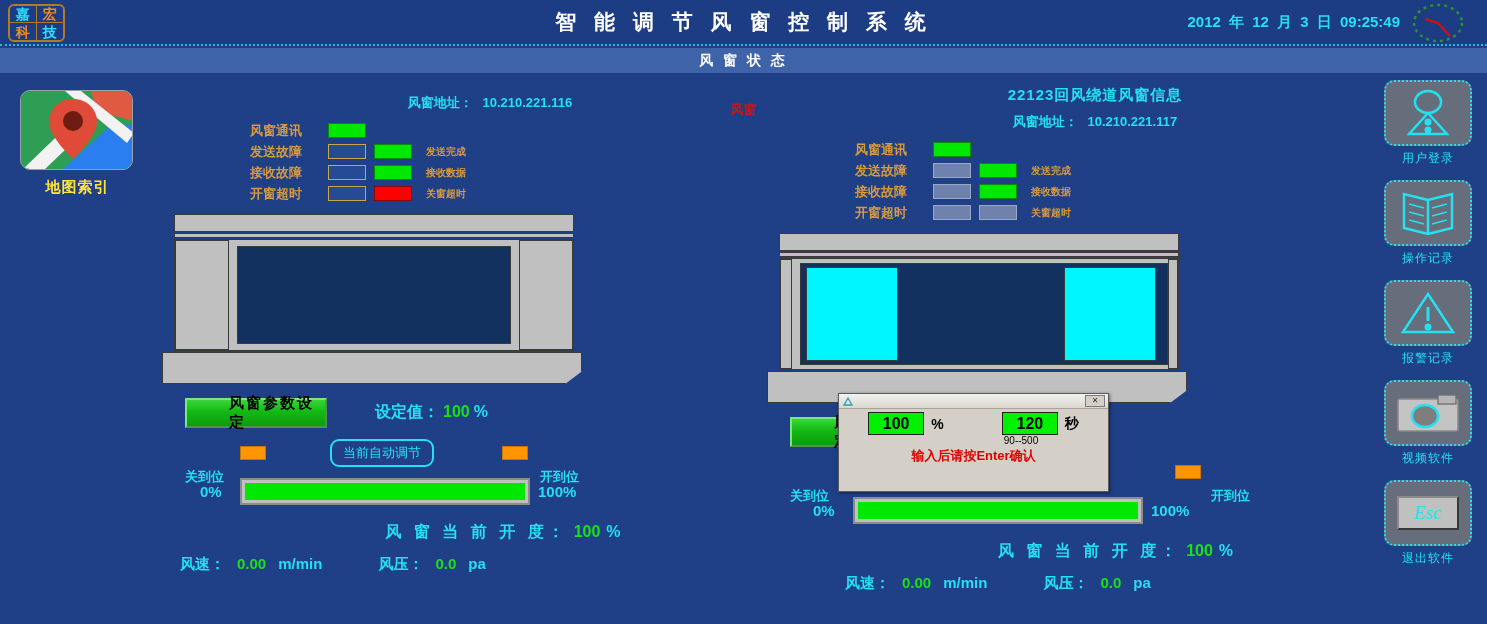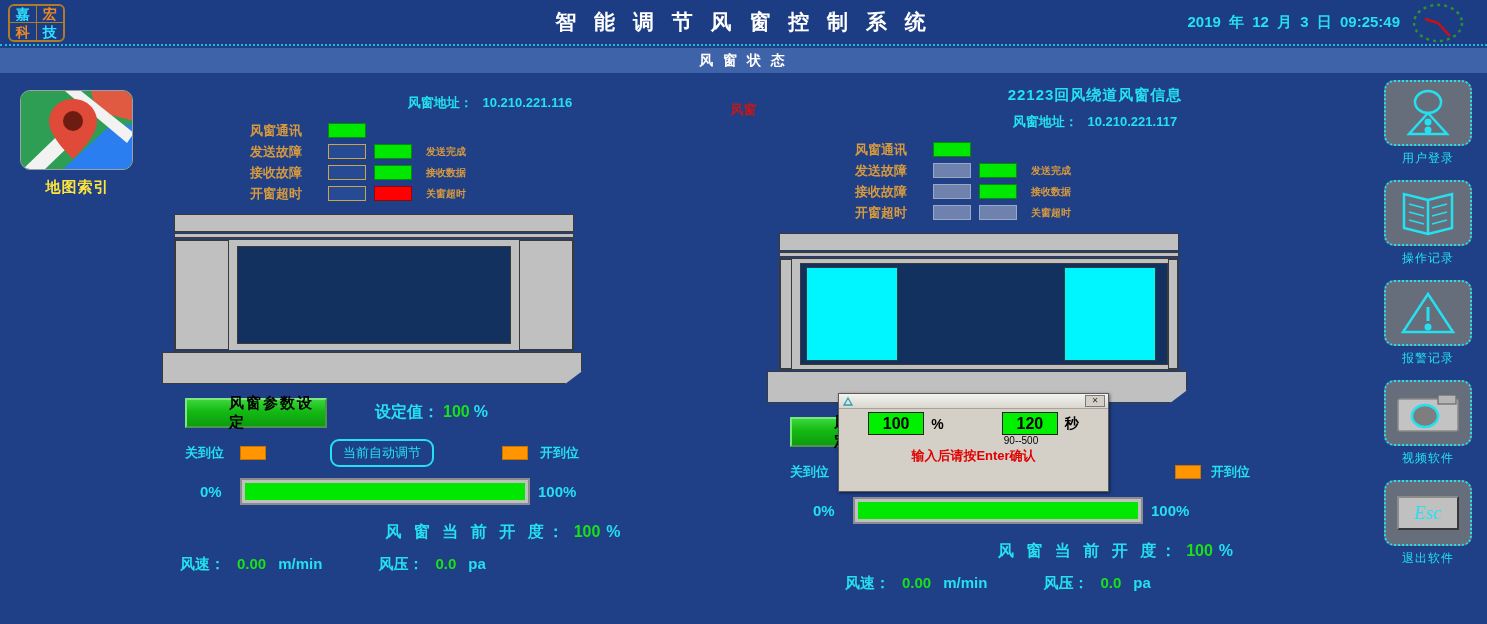--- a/index.html
+++ b/index.html
@@ -101,21 +101,21 @@
     border: 2px outset #7ae87a;
     color: #000000; font-size: 15px; font-weight: bold; letter-spacing: 2px;
     display: flex; align-items: center; justify-content: center;
     cursor: pointer;
     padding-left: 42px;
   }
   .setval { position: absolute; left: 225px; top: 4px; color: #24e0f0; font-size: 16px; font-weight: bold; }
   .setval .num { color: #19e119; margin: 0 4px; }
 
   .ctrl-row2 { position: relative; height: 30px; margin-top: 6px; }
-  .pos-label { color: #24e0f0; font-size: 13px; font-weight: bold; }
+  .pos-label { color: #24e0f0; font-size: 13px; font-weight: bold; margin-top: 24px; }
   .orange { display: inline-block; width: 26px; height: 14px; background: #ff9500; border: 1px solid #c97400; vertical-align: middle; }
   .autopill {
     position: absolute; left: 180px; top: -1px;
     border: 2px solid #24e0f0; border-radius: 9px;
     color: #24e0f0; font-size: 13px; padding: 3px 11px; cursor: pointer;
   }
 
   .bar-row { position: relative; height: 32px; margin-top: 8px; }
   .bar-cap { position: absolute; color: #24e0f0; font-size: 15px; font-weight: bold; top: 5px; }
   .bar-outer { position: absolute; left: 90px; top: 0; width: 290px; height: 27px;
@@ -170,21 +170,21 @@
 
 <div id="topbar">
   <div id="logo">
     <div class="lg-a">嘉</div>
     <div class="lg-b">宏</div>
     <div class="lg-c">科</div>
     <div class="lg-d">技</div>
   </div>
   <div id="apptitle">智 能 调 节 风 窗 控 制 系 统</div>
   <div id="datetime">
-    <span>2019</span>
+    <span>2012</span>
     <span>年</span>
     <span>12</span>
     <span>月</span>
     <span>3</span>
     <span>日</span>
     <span>09:25:49</span>
   </div>
   <svg id="clock" viewBox="0 0 58 42">
     <ellipse cx="29" cy="21" rx="24" ry="18" fill="none" stroke="#2f8f2f" stroke-width="2.5" stroke-dasharray="3 4"></ellipse>
     <line x1="29" y1="21" x2="16" y2="17" stroke="#cc1111" stroke-width="2.5"></line>

